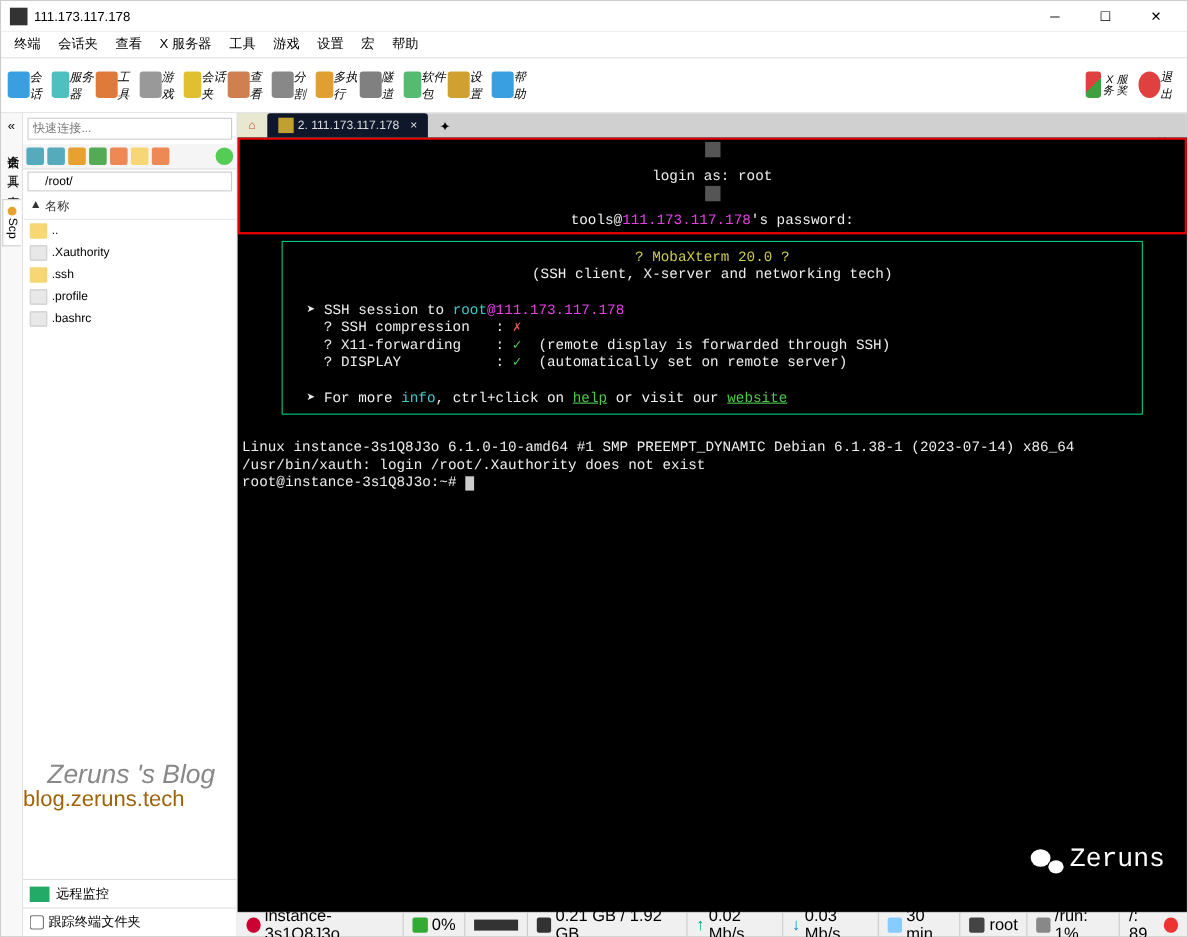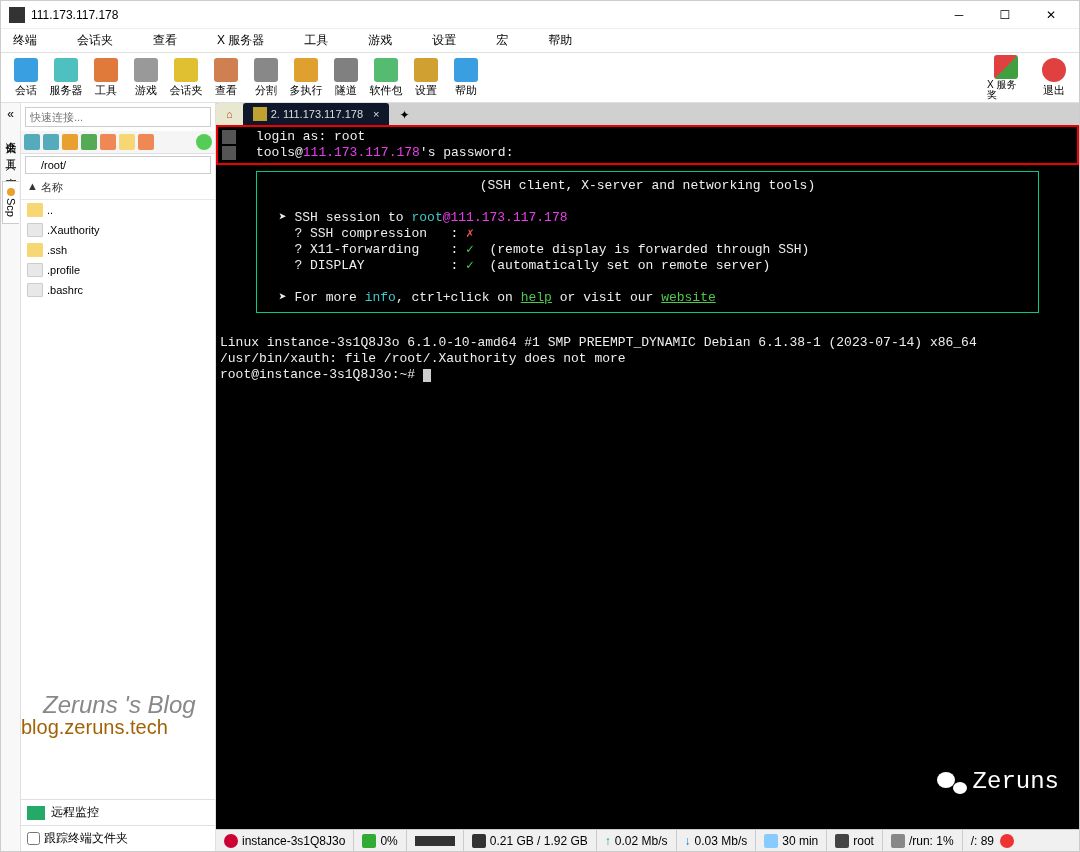--- a/index.html
+++ b/index.html
@@ -3,24 +3,24 @@
 <meta charset="utf-8">
 <style>
 * { box-sizing: border-box; margin: 0; padding: 0; }
 body { font-family: "Microsoft YaHei", sans-serif; font-size: 12px; background: #f0f0f0; width: 1080px; height: 852px; overflow: hidden; }
 .window { display: flex; flex-direction: column; height: 100%; background: #fff; border: 1px solid #ccc; }
 .titlebar { display: flex; align-items: center; height: 28px; padding: 0 8px; background: #fff; border-bottom: 1px solid #eee; }
 .titlebar .app-icon { width: 16px; height: 16px; background: #333; margin-right: 6px; display:inline-block; }
 .titlebar .title-text { flex: 1; font-size: 12px; }
 .win-controls { display: flex; gap: 6px; }
 .win-btn { width: 40px; height: 28px; display: flex; align-items: center; justify-content: center; cursor: pointer; }
-.menubar { display: flex; height: 24px; border-bottom: 1px solid #e0e0e0; padding-left: 4px; gap: 24px; }
+.menubar { display: flex; height: 24px; border-bottom: 1px solid #e0e0e0; padding-left: 4px; }
 .menubar .m-item { padding: 3px 8px; cursor: pointer; font-size: 12px; }
 .toolbar { display: flex; align-items: center; padding: 4px 6px; gap: 10px; border-bottom: 1px solid #e0e0e0; height: 50px; }
-.tool-btn { display: flex; flex-direction: column; align-items: center; cursor: pointer; width: 38px; font-size: 11px; }
+.tool-btn { display: flex; flex-direction: row; align-items: center; cursor: pointer; width: 38px; font-size: 11px; font-style: italic; }
 .tool-icon { width: 24px; height: 24px; margin-bottom: 1px; border-radius:3px; }
 .tool-spacer { flex: 1; }
 .main-area { display: flex; flex: 1; min-height: 0; }
 .side-tabs { width: 20px; background: #f8f8f8; border-right: 1px solid #e0e0e0; display:flex; flex-direction:column; align-items:center; padding-top:4px; gap:6px; }
 .side-tab { writing-mode: vertical-rl; font-size: 11px; padding: 6px 2px; cursor:pointer; }
 .side-tab.active { background:#fff; border:1px solid #ccc; border-right:none; }
 .sidebar { width: 195px; background: #fff; border-right: 1px solid #e0e0e0; display:flex; flex-direction:column; }
 .quick-connect { padding: 4px; }
 .quick-connect input { width: 100%; height: 20px; border:1px solid #ccc; padding:2px 4px; font-size:11px; }
 .file-toolbar { display:flex; gap:3px; padding:3px; background:#f5f5f5; border-bottom:1px solid #e0e0e0; align-items:center;}
@@ -37,32 +37,32 @@
 .follow-check { padding:4px 6px; display:flex; align-items:center; gap:4px; border-top:1px solid #e0e0e0;}
 .content { flex:1; display:flex; flex-direction:column; min-width:0; position:relative;}
 .tabs { display:flex; background:#d0d0d0; height:22px; align-items:flex-end;}
 .tab { display:flex; align-items:center; padding:3px 10px; font-size:11px; cursor:pointer; gap:4px; height:22px; border-radius:3px 3px 0 0;}
 .tab.home { background:#e8e8d0;}
 .tab.active { background:#0f172a; color:#ddd;}
 .tab-close { margin-left:6px; cursor:pointer; }
 .tab-add { padding:3px 10px; cursor:pointer;}
 .terminal { flex:1; background:#000; color:#ccc; font-family:"Consolas","Courier New",monospace; font-size:13px; padding:0; overflow:hidden; line-height:16px; position:relative;}
 .login-box { border:2px solid #e00; padding:2px 4px; margin:0;}
-.login-line { display:flex; align-items:center; gap:20px;}
+.login-line { display:flex; align-items:center; gap:10px;flex-direction:column;}
 .mx-icon { width:14px; height:14px; background:#555; display:inline-block;}
 .info-box { border:1px solid #0c8; margin:6px 40px; padding:6px 14px;}
 .c-green { color:#4ec94e;}
 .c-magenta { color:#e83ee8;}
 .c-cyan { color:#3ec9c9;}
 .c-yellow { color:#cccc4e;}
 .c-red { color:#e85555;}
 .c-white { color:#eee;}
 .u { text-decoration:underline;}
 .cursor-block { display:inline-block; width:8px; height:13px; background:#ccc; vertical-align:text-bottom;}
-.statusbar { display:flex; height:22px; border-top:1px solid #ccc; background:#f0f0f0; align-items:flex-end; font-size:12px;}
+.statusbar { display:flex; height:22px; border-top:1px solid #ccc; background:#f0f0f0; align-items:flex-end; font-size:15px;}
 .sb-item { display:flex; align-items:center; gap:4px; padding:0 8px; border-left:1px solid #ccc; height:100%;}
 .sb-icon { width:14px; height:14px; display:inline-block; border-radius:2px;}
 .watermark1 { position:absolute; left:22px; bottom:80px; font-size:24px; color:#888; font-style:italic; z-index:5; pointer-events:none;}
 .watermark2 { position:absolute; left:0px; bottom:60px; font-size:20px; color:#a16207; z-index:5; pointer-events:none;}
 .watermark3 { position:absolute; right:20px; bottom:35px; font-size:24px; color:#fff; z-index:5; pointer-events:none; display:flex; align-items:center; gap:6px;justify-content:center;}
 .wechat-icon { width:30px; height:24px; position:relative;}
 .wechat-icon::before,.wechat-icon::after{content:"";position:absolute;border-radius:50%;background:#fff;}
 .wechat-icon::before{width:18px;height:16px;left:0;top:2px;}
 .wechat-icon::after{width:14px;height:12px;right:0;bottom:0;}
 .attach-icon { position:absolute; right:8px; top:122px; color:#5ab; font-size:16px;}
@@ -141,21 +141,21 @@
           <span>设置</span>
         </div>
         <div class="tool-btn">
           <span class="tool-icon" style="background:#3a9fe0;"></span>
           <span>帮助</span>
         </div>
       </div>
     <div class="tool-spacer"></div>
     <div class="tool-btn">
       <span class="tool-icon" style="background:linear-gradient(135deg,#e04040 50%,#40a040 50%);"></span>
-      <span style="font-size:10px; text-align:left; line-height:10px;">X 服务 奖</span>
+      <span style="font-size:10px; text-align:right; line-height:10px;">X 服务 奖</span>
     </div>
     <div class="tool-btn">
       <span class="tool-icon" style="background:#e04040; border-radius:50%;"></span>
       <span>退出</span>
     </div>
   </div>
 
   <span class="attach-icon">📎</span>
 
   <div class="main-area">
@@ -247,34 +247,35 @@
             <span class="mx-icon"></span>
             <span class="c-white"><span>login as:</span> <span>root</span></span>
           </div>
           <div class="login-line">
             <span class="mx-icon"></span>
             <span><span class="c-white">tools@</span><span class="c-magenta">111.173.117.178</span><span class="c-white">'s password:</span></span>
           </div>
         </div>
 
         <div class="info-box">
-          <div style="text-align:center;" class="c-white">(SSH client, X-server and networking tools)</div>
+          <div style="text-align:center;" class="c-yellow">? MobaXterm 20.0 ?</div>
+          <div style="text-align:center;" class="c-white">(SSH client, X-server and networking tech)</div>
           <br>
           <div>&nbsp;<span class="c-white">➤ </span><span class="c-white">SSH session to </span><span class="c-cyan">root</span><span class="c-magenta">@111.173.117.178</span></div>
           <div id="info-rows">
               <div>&nbsp;&nbsp;&nbsp;<span class="c-white">?&nbsp;SSH&nbsp;compression&nbsp;&nbsp;&nbsp;: </span><span class="c-red">✗</span></div>
               <div>&nbsp;&nbsp;&nbsp;<span class="c-white">?&nbsp;X11-forwarding&nbsp;&nbsp;&nbsp;&nbsp;: </span><span class="c-green">✓</span>&nbsp;&nbsp;<span class="c-white">(remote display is forwarded through SSH)</span></div>
               <div>&nbsp;&nbsp;&nbsp;<span class="c-white">?&nbsp;DISPLAY&nbsp;&nbsp;&nbsp;&nbsp;&nbsp;&nbsp;&nbsp;&nbsp;&nbsp;&nbsp;&nbsp;: </span><span class="c-green">✓</span>&nbsp;&nbsp;<span class="c-white">(automatically set on remote server)</span></div>
             </div>
           <br>
           <div>&nbsp;<span class="c-white">➤ </span><span class="c-white">For more </span><span class="c-cyan">info</span><span class="c-white">, ctrl+click on </span><span class="c-green u">help</span><span class="c-white"> or visit our </span><span class="c-green u">website</span></div>
         </div>
         <br>
         <div class="c-white" style="padding-left:4px;">Linux instance-3s1Q8J3o 6.1.0-10-amd64 #1 SMP PREEMPT_DYNAMIC Debian 6.1.38-1 (2023-07-14) x86_64</div>
-        <div class="c-white" style="padding-left:4px;">/usr/bin/xauth:  file /root/.Xauthority does not more</div>
+        <div class="c-white" style="padding-left:4px;">/usr/bin/xauth:  login /root/.Xauthority does not exist</div>
         <div style="padding-left:4px;"><span class="c-white">root@instance-3s1Q8J3o:~# </span><span class="cursor-block"></span></div>
 
         <div class="watermark3">
           <span class="wechat-icon"></span>
           <span>Zeruns</span>
         </div>
       </div>
 
       <div class="statusbar">
         <div class="sb-item" style="border-left:none;">

